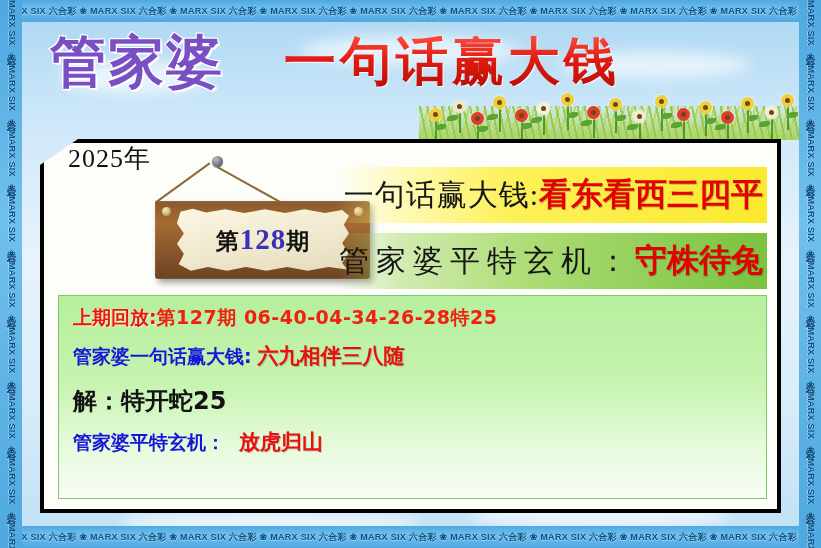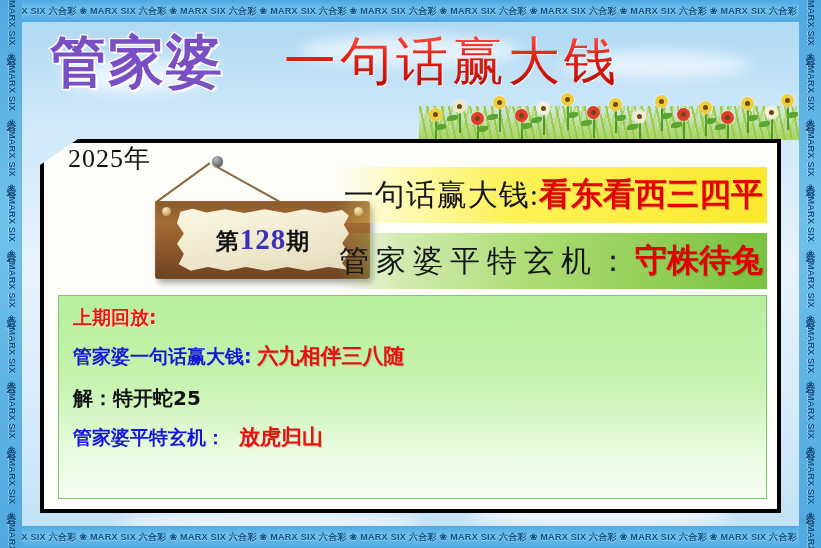--- a/index.html
+++ b/index.html
@@ -51,21 +51,21 @@
     color:#7b4fc4;
     letter-spacing:2px;
     -webkit-text-stroke:2px #ffffff;
     paint-order: stroke fill;
     text-shadow: 2px 2px 0 rgba(255,255,255,.9), -1px -1px 0 rgba(255,255,255,.9);
     line-height:1;
   }
   #slogan-title{
     position:absolute; left:262px; top:14px;
     font-family:"Liberation Serif", serif;
-    font-size:52px; font-weight:normal;
+    font-size:52px; font-weight:bold;
     letter-spacing:4px;
     background:linear-gradient(180deg,#ff4a3d 0%, #e01c12 45%, #bb0d05 100%);
     -webkit-background-clip:text; background-clip:text;
     color:transparent;
     line-height:1;
     text-shadow:none;
     filter: drop-shadow(1px 1px 0 rgba(255,255,255,.85));
   }
 
   
@@ -187,21 +187,21 @@
   }
   .t-blue-lbl{
     font-family:"DejaVu Sans", sans-serif; font-weight:bold; font-size:19px;
     color:#1616d8;
   }
   .t-red-val{
     font-family:"DejaVu Sans", sans-serif; font-weight:bold; font-size:21px;
     color:#ee0d0d; text-shadow:1px 1px 0 rgba(0,0,0,.18);
   }
   .t-black{
-    font-family:"DejaVu Sans", sans-serif; font-weight:bold; font-size:20px; color:#121212;
+    font-family:"DejaVu Sans", sans-serif; font-weight:bold; font-size:24px; color:#121212;
   }
 </style>
 </head>
 <body>
 
 <div id="poster">
 
   <div class="cloud" style="left:60px;top:60px;width:150px;height:34px;"></div>
   <div class="cloud" style="left:300px;top:36px;width:220px;height:30px;"></div>
   <div class="cloud" style="left:560px;top:52px;width:190px;height:26px;"></div>
@@ -353,20 +353,21 @@
     </div>
     <div class="band" id="band-green">
       <span class="lbl">管家婆平特玄机：</span>
       <span class="val">守株待兔</span>
     </div>
 
     <div id="info-panel">
 
       <div class="row" id="row-replay">
         <span class="t-replay-lbl">上期回放:</span>
+        <span class="t-replay-val">第127期 06-40-04-34-26-28特25</span>
       </div>
 
       <div class="row" id="row-phrase">
         <span class="t-blue-lbl">管家婆一句话赢大钱:</span>
         <span class="t-red-val" style="margin-left:6px;">六九相伴三八随</span>
       </div>
 
       <div class="row" id="row-jie1">
         <span class="t-black">解：特开蛇25</span>
       </div>

